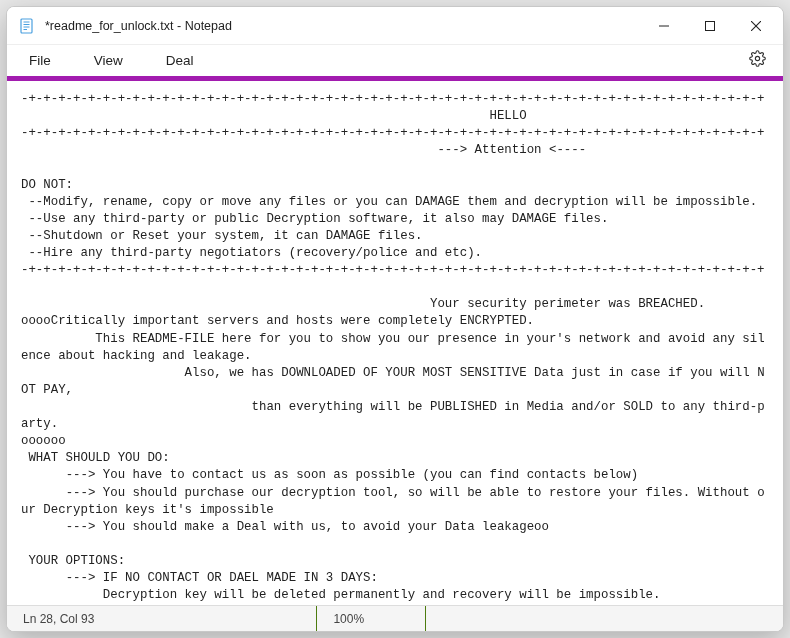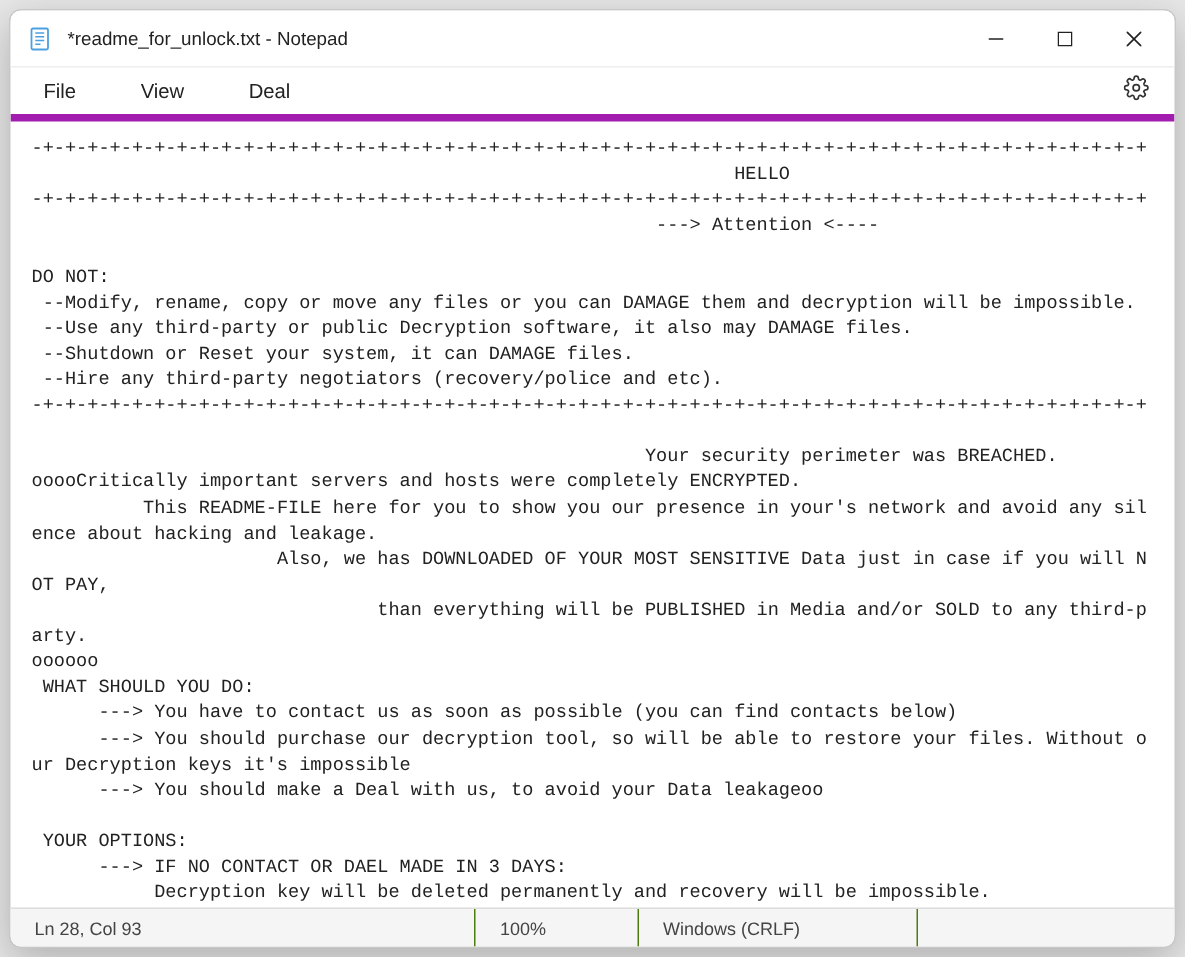--- a/index.html
+++ b/index.html
@@ -176,16 +176,15 @@
 
  YOUR OPTIONS:
       ---&gt; IF NO CONTACT OR DAEL MADE IN 3 DAYS:
            Decryption key will be deleted permanently and recovery will be impossible.
            All your Data will be Published and/or Sold to any third-parties
            Information regarding vulnerabilities of your network also can be published and/or shared</div>
 
   <div class="statusbar">
     <div class="status-cell">Ln 28, Col 93</div>
     <div class="status-cell zoom">100%</div>
-    <div class="status-cell enc">Windows (CRLF)</div>
   </div>
 
 </div>
 
 </body></html>

